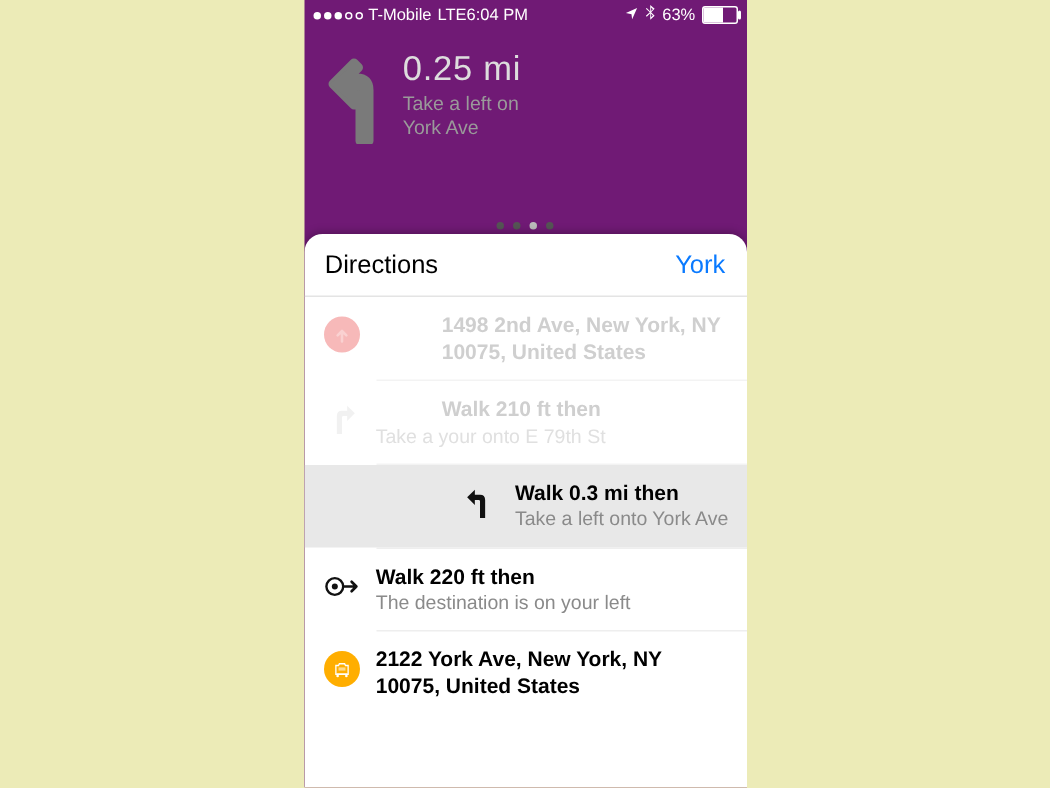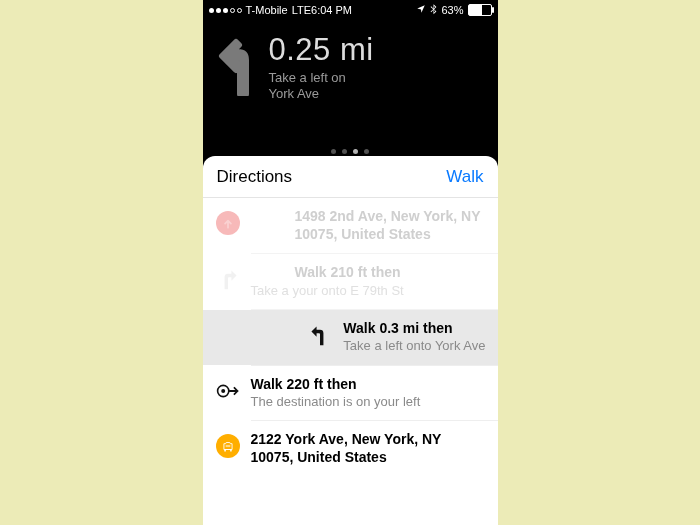--- a/index.html
+++ b/index.html
@@ -7,21 +7,21 @@
     width: 700px; height: 525px;
     background: #ecebb7;
     font-family: -apple-system, "Helvetica Neue", Helvetica, Arial, sans-serif;
     overflow: hidden;
   }
   .phone {
     position: relative;
     width: 295px;
     height: 525px;
     margin: 0 auto;
-    background: #000000;
+    background: #701a75;
     overflow: hidden;
   }
   
   .status {
     position: absolute; top: 0; left: 0; right: 0;
     height: 20px;
     color: #fff;
     font-size: 11px;
     display: flex; align-items: center;
     padding: 0 6px;
@@ -44,21 +44,21 @@
   
   .navbanner {
     position: absolute; top: 22px; left: 0; right: 0;
     height: 130px;
     color: #b6b6b6;
     display: flex;
     padding: 8px 12px 0 6px;
   }
   .navbanner .arrow { width: 60px; display:flex; align-items:flex-start; justify-content:center; padding-top:6px;}
   .navbanner .info { flex:1; padding-top:2px; }
-  .navbanner .dist { font-size: 31px; font-weight: 400; color: #ddd; letter-spacing: 0.5px;}
+  .navbanner .dist { font-size: 23px; font-weight: 400; color: #ddd; letter-spacing: 0.5px;}
   .navbanner .instr { font-size: 13px; color: #9a9a9a; line-height: 1.2; margin-top: 2px;}
   .pager { position:absolute; top:140px; left:0; right:0; text-align:center; }
   .pager i { display:inline-block; width:5px; height:5px; border-radius:50%; background:#555; margin:0 3px;}
   .pager i.on { background:#bbb; }
 
   
   .sheet {
     position: absolute; top: 156px; left: 0; right: 0; bottom: 0;
     background: #fff;
     border-top-left-radius: 12px; border-top-right-radius: 12px;
@@ -154,21 +154,21 @@
       </div>
     </div>
   </div>
   <div class="pager">
     <i></i><i></i><i class="on"></i><i></i>
   </div>
 
   <div class="sheet">
     <div class="sheet-header">
       <div class="sheet-title">Directions</div>
-      <div class="sheet-done">Walk</div>
+      <div class="sheet-done">York</div>
     </div>
     <div class="steps">
 
       <div class="step faded">
         <div class="icon">
           <span class="circle red faded">
             <svg viewBox="0 0 24 24">
                 <path d="M12 20 V8 M12 8 L7 13 M12 8 L17 13" stroke="#fff" stroke-width="3" fill="none" stroke-linecap="round"></path>
               </svg>
           </span>

